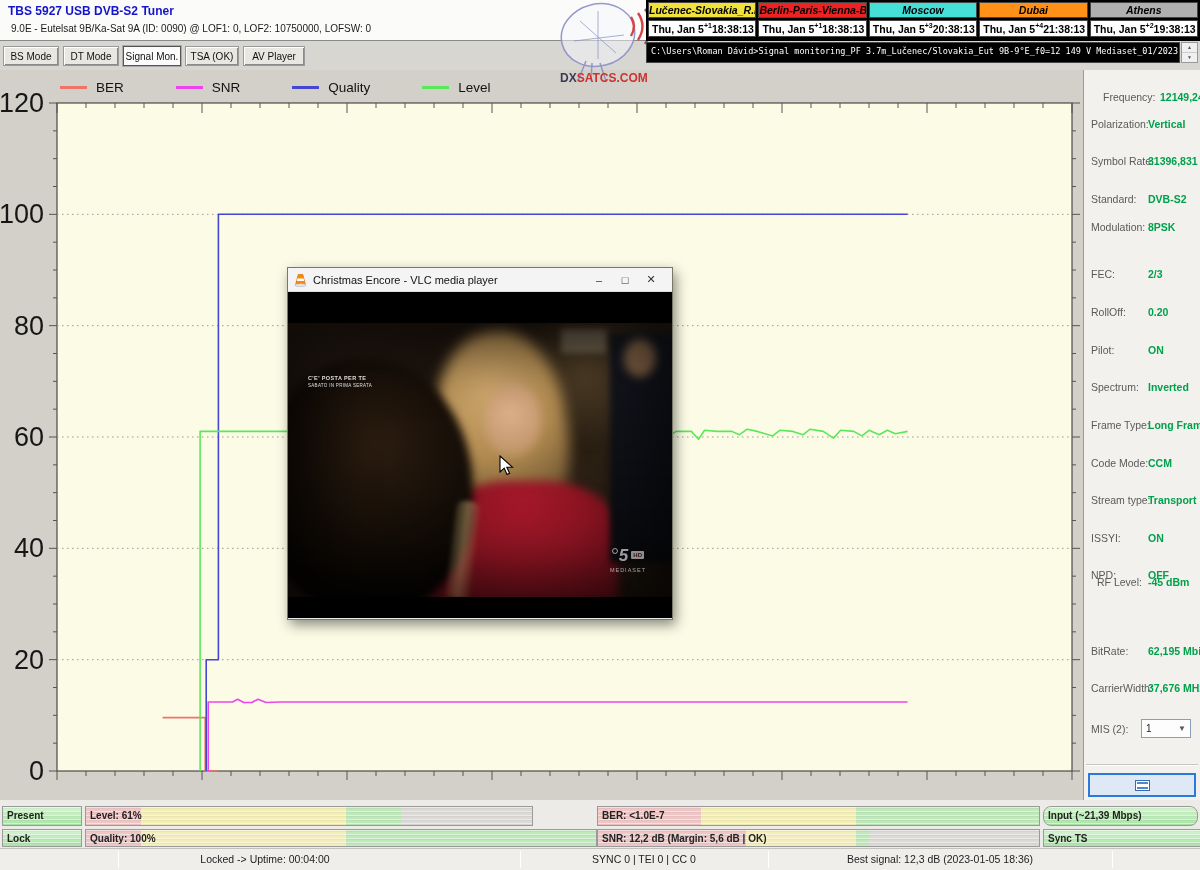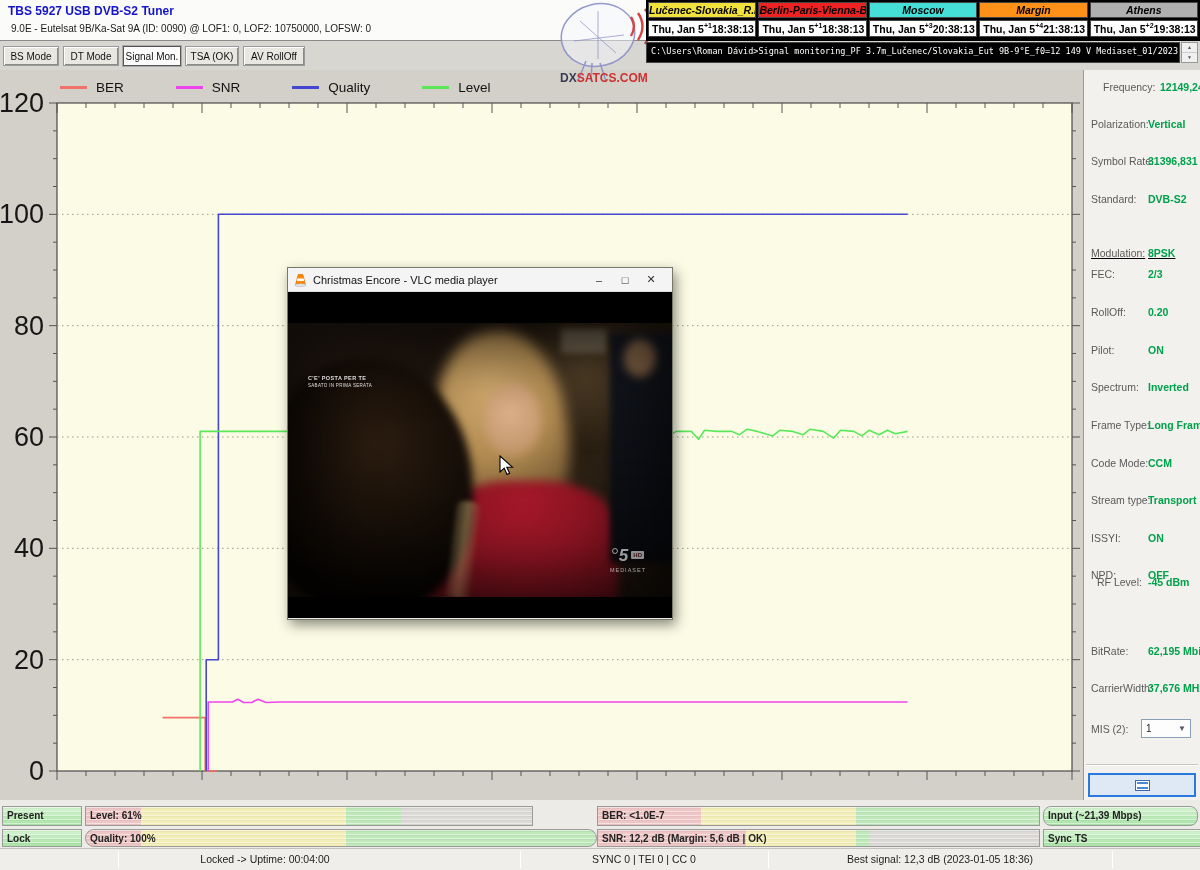--- a/index.html
+++ b/index.html
@@ -85,21 +85,21 @@
 
   
   .bars { position:absolute; left:0; top:800px; width:1200px; height:48px; background:#edebe7; z-index:2; }
   .bar-box { position:absolute; border:1px solid #9a9a9a; overflow:hidden; }
   .bar-label { position:absolute; left:4px; top:3px; font-size:10px; font-weight:bold; color:#222; white-space:nowrap; z-index:2; }
   .stripes::after { content:""; position:absolute; inset:0; background:repeating-linear-gradient(to bottom, rgba(255,255,255,.45) 0 1px, rgba(0,0,0,.04) 1px 2px, rgba(255,255,255,0) 2px 4px); }
   .row1 { top:6px; height:20px; }
   .row2 { top:29px; height:18px; }
   .green-box { background:linear-gradient(#d6f4d2, #a9e4a6); }
   .bar-level { background:linear-gradient(to right, #efc6c6 0 55px, #f4eeb8 55px 260px, #bfe8bb 260px 315px, #dbdad6 315px 100%); }
-  .bar-quality { background:linear-gradient(to right, #efc6c6 0 55px, #f4eeb8 55px 260px, #bfe8bb 260px 100%);border-radius:9px; }
+  .bar-quality { background:linear-gradient(to right, #efc6c6 0 55px, #f4eeb8 55px 260px, #bfe8bb 260px 100%); }
   .bar-ber { background:linear-gradient(to right, #efc6c6 0 103px, #f4eeb8 103px 258px, #bfe8bb 258px 100%); }
   .bar-snr { background:linear-gradient(to right, #efc6c6 0 148px, #f4eeb8 148px 258px, #bfe8bb 258px 271px, #dbdad6 271px 100%); }
 
   
   .statusbar { position:absolute; left:0; top:848px; width:1200px; height:22px; background:#efeeea; border-top:1px solid #c2c1bc; z-index:2; }
   .status-text { position:absolute; top:4px; font-size:10.5px; color:#222; text-align:center; white-space:nowrap; }
   .status-sep { position:absolute; top:2px; bottom:2px; width:1px; background:#c4c3be; border-right:1px solid #fff; }
 </style>
 </head>
 <body>
@@ -128,21 +128,21 @@
     </div>
     <div class="clock">
       <div class="clock-header" style="background:#45dfd8">Moscow</div>
       <div class="clock-time">
         <span>Thu, Jan 5</span>
         <span class="tz-offset">+3</span>
         <span>20:38:13</span>
       </div>
     </div>
     <div class="clock">
-      <div class="clock-header" style="background:#ff9018">Margin</div>
+      <div class="clock-header" style="background:#ff9018">Dubai</div>
       <div class="clock-time">
         <span>Thu, Jan 5</span>
         <span class="tz-offset">+4</span>
         <span>21:38:13</span>
       </div>
     </div>
     <div class="clock">
       <div class="clock-header" style="background:#b0b0b0">Athens</div>
       <div class="clock-time">
         <span>Thu, Jan 5</span>
@@ -158,21 +158,21 @@
 <div class="console-spin">
   <div>▲</div>
   <div>▼</div>
 </div>
 
 <div class="tabrow" id="tabrow">
     <div class="tab" style="width: 56px;">BS Mode</div>
     <div class="tab" style="width: 56px;">DT Mode</div>
     <div class="tab active" style="width: 58px;">Signal Mon.</div>
     <div class="tab" style="width: 54px;">TSA (OK)</div>
-    <div class="tab" style="width: 62px;">AV RollOff</div>
+    <div class="tab" style="width: 62px;">AV Player</div>
   </div>
 
 <div class="watermark">
   <svg width="124" height="84" viewBox="0 0 124 84">
     <ellipse cx="60" cy="34" rx="37" ry="31" fill="#f4f5fb" fill-opacity="0.55" stroke="#8b90c8" stroke-width="1.5" transform="rotate(-14 60 34)"></ellipse>
     <path d="M42,20 L78,52 M60,10 L60,58 M36,40 L86,34" stroke="#8b90c8" stroke-width="1" fill="none" opacity="0.8"></path>
     <path d="M48,60 L40,80 M62,62 L68,80 M54,62 L53,80" stroke="#8b90c8" stroke-width="1.5" fill="none"></path>
     <path d="M93,16 q6,9 0,19" stroke="#d23030" stroke-width="2.4" fill="none"></path>
     <path d="M100,12 q9,13 0,27" stroke="#d23030" stroke-width="2.4" fill="none"></path>
     <path d="M107,8 q12,17 0,35" stroke="#d23030" stroke-width="2.4" fill="none"></path>
@@ -352,37 +352,37 @@
       <span class="mis-chevron">▼</span>
     </span>
   </div>
   <div class="sidebar-divider"></div>
   <div class="sidebar-button">
     <span class="drive-icon">
         <i></i>
         <i></i>
       </span>
   </div>
-<div class="param-row" style="top: 11px; padding-left: 12px;">
+<div class="param-row" style="top: 21px; padding-left: 12px;">
       <span class="param-label">Frequency:</span>
       <span class="param-value">12149,247 MHz</span>
     </div>
     <div class="param-row" style="top: 47.65px;">
       <span class="param-label">Polarization:</span>
       <span class="param-value">Vertical</span>
     </div>
     <div class="param-row" style="top: 85.3px;">
       <span class="param-label">Symbol Rate:</span>
       <span class="param-value">31396,831 KS/s</span>
     </div>
     <div class="param-row" style="top: 122.95px;">
       <span class="param-label">Standard:</span>
       <span class="param-value">DVB-S2</span>
     </div>
-    <div class="param-row" style="top: 177px; text-decoration: underline;">
+    <div class="param-row" style="top: 151px;">
       <span class="param-label">Modulation:</span>
       <span class="param-value">8PSK</span>
     </div>
     <div class="param-row" style="top: 198.25px;">
       <span class="param-label">FEC:</span>
       <span class="param-value">2/3</span>
     </div>
     <div class="param-row" style="top: 235.9px;">
       <span class="param-label">RollOff:</span>
       <span class="param-value">0.20</span>

